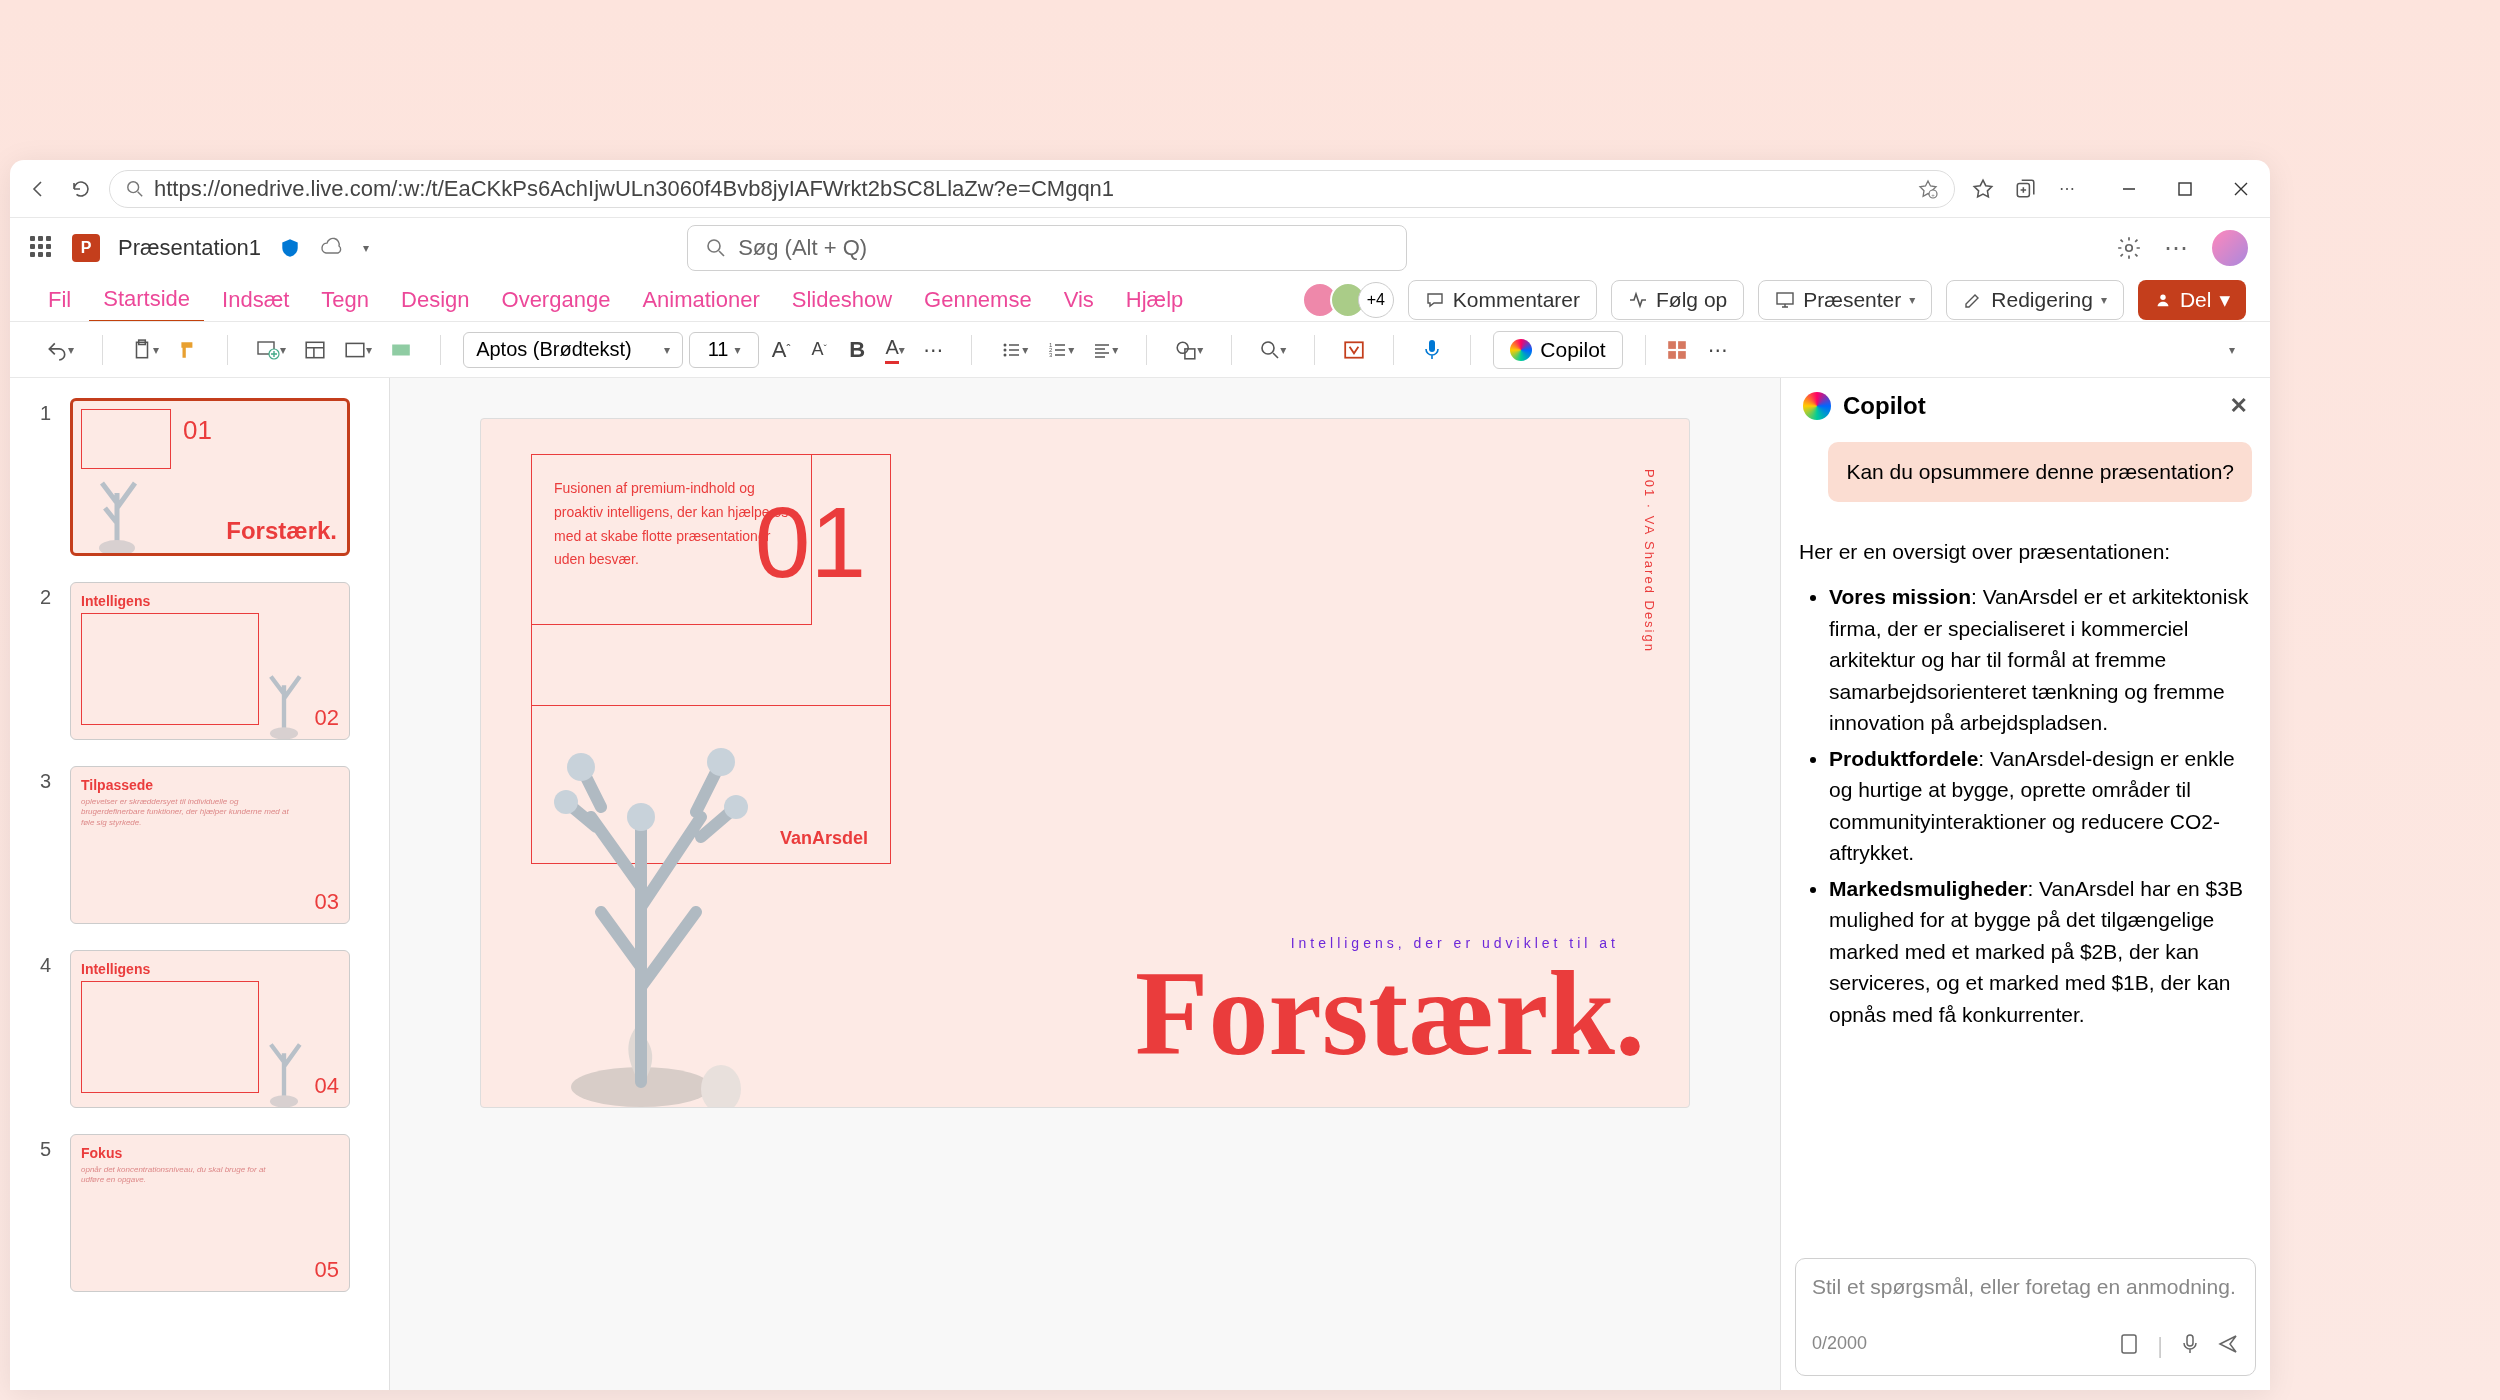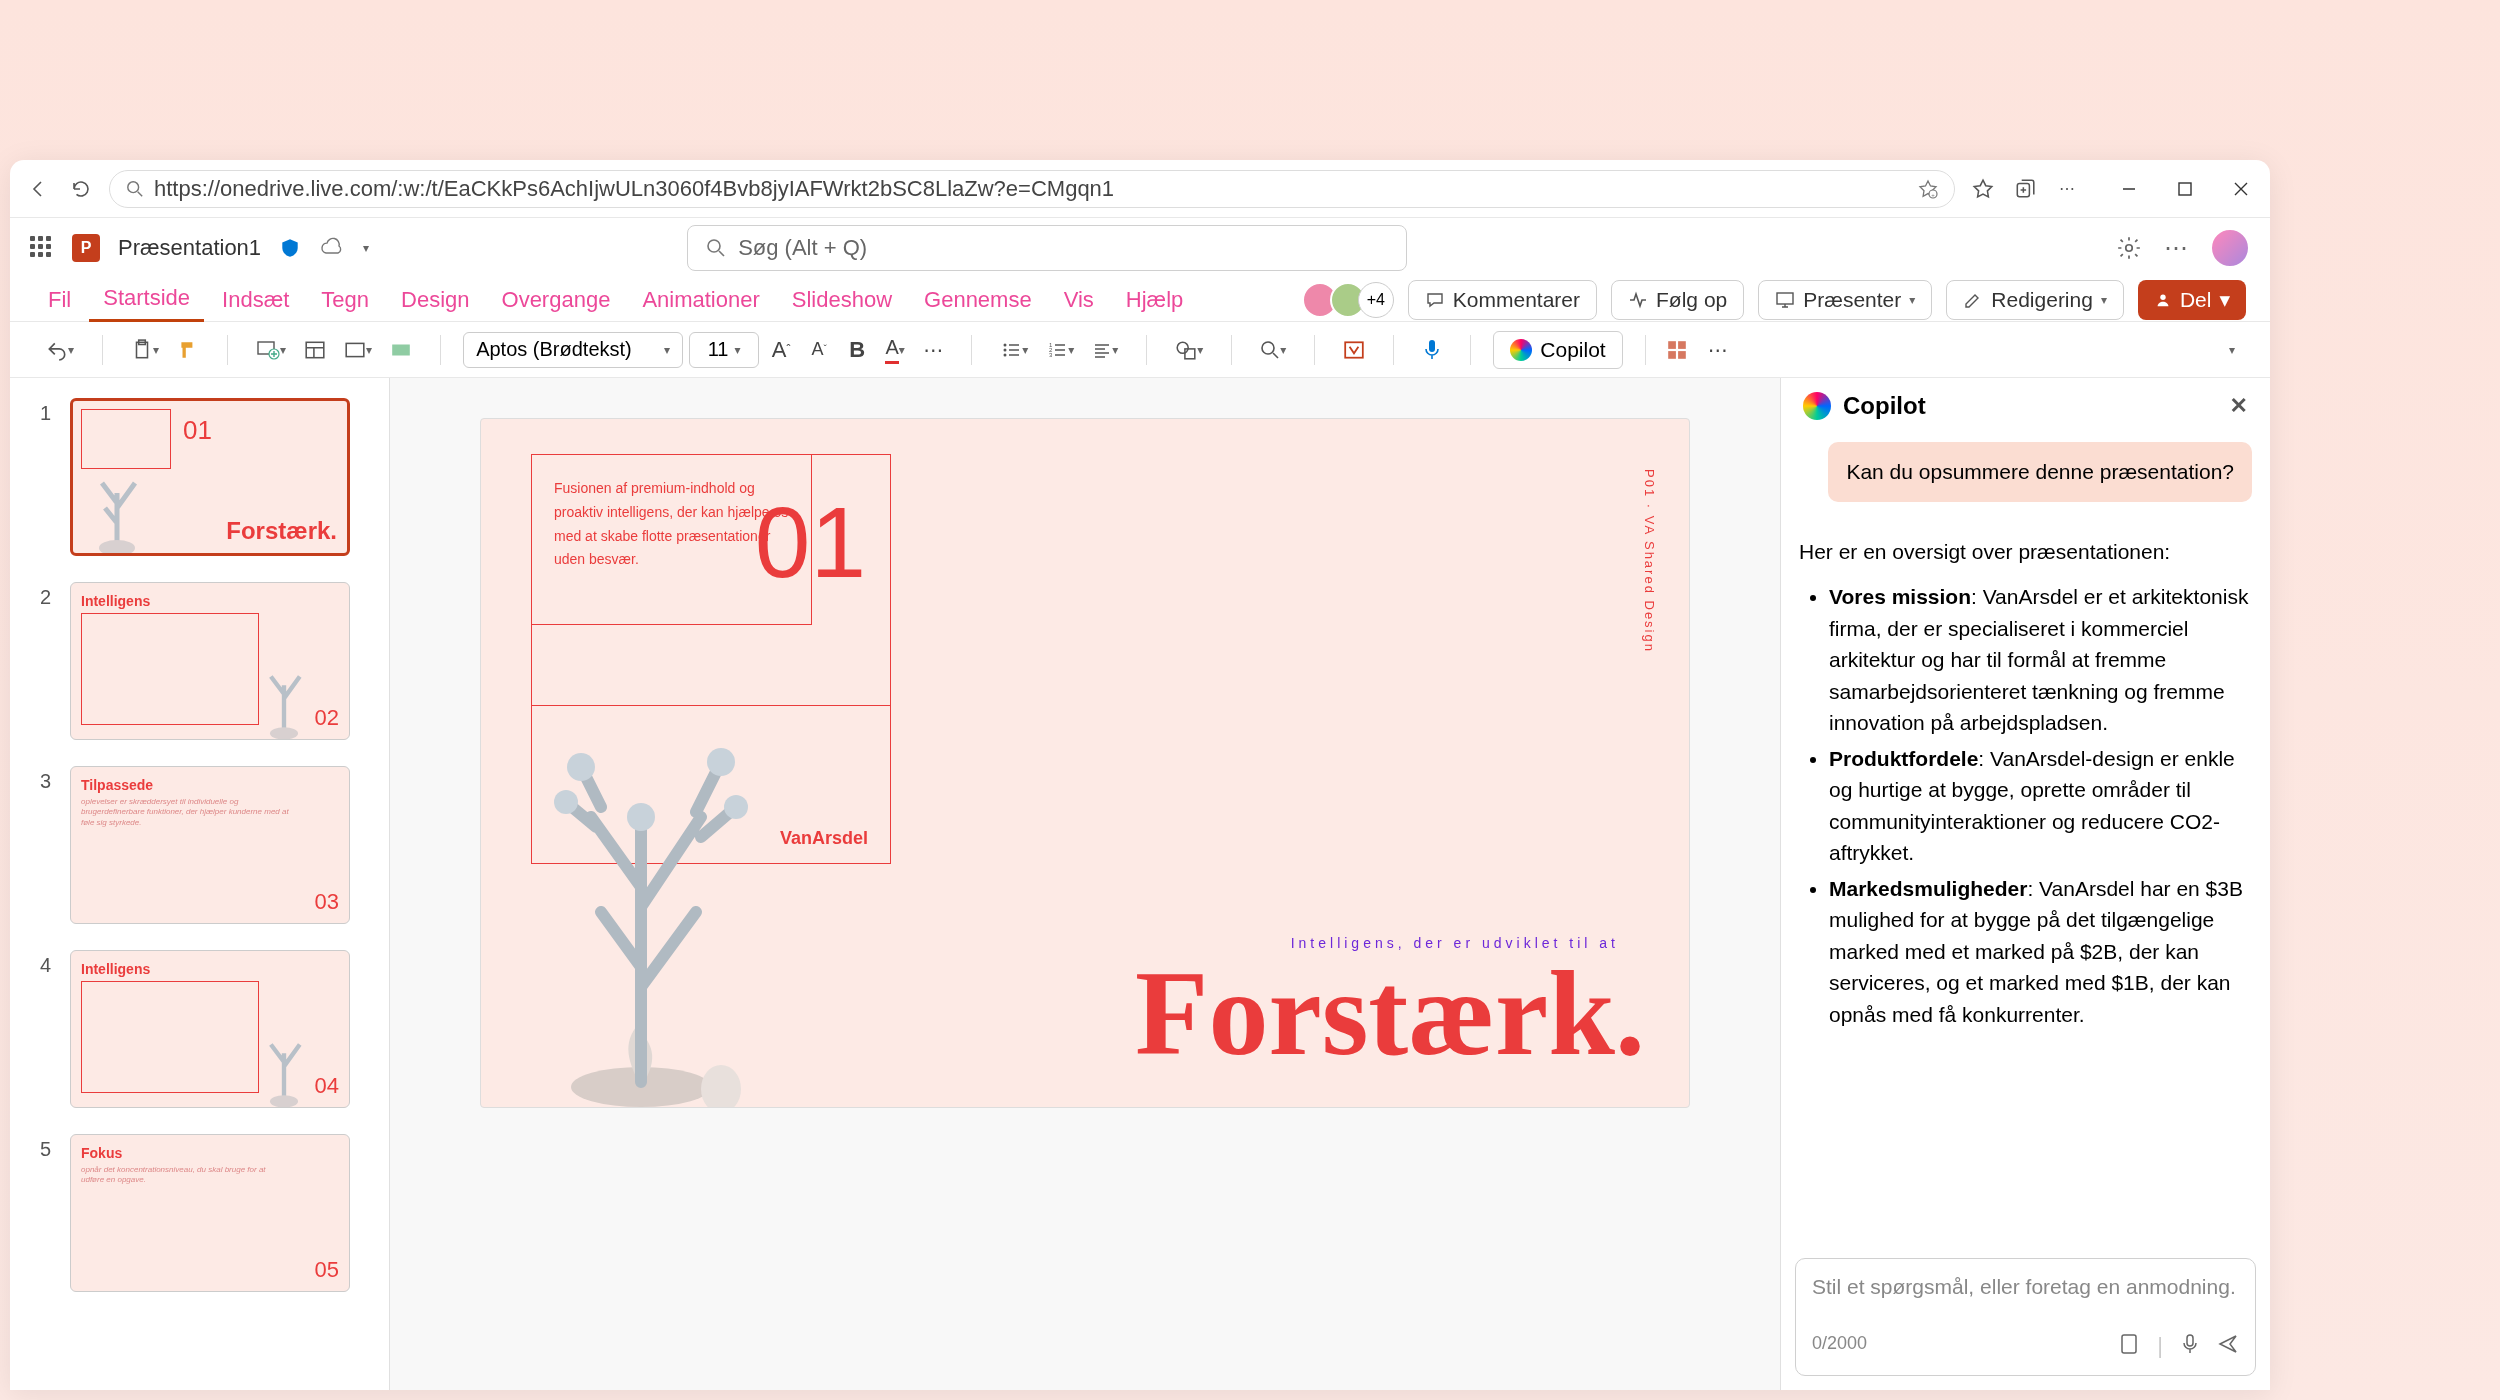--- a/index.html
+++ b/index.html
@@ -21,21 +21,21 @@
 .doc-title { font-size: 22px; color: #333; }
 .shield { color: #0078d4; }
 .cloud-icon { color: #777; }
 .search-box { margin-left: 300px; width: 720px; height: 46px; border: 1px solid #d0d0d0; border-radius: 8px; display: flex; align-items: center; padding: 0 18px; gap: 12px; color: #666; font-size: 22px; }
 .title-right { margin-left: auto; display: flex; align-items: center; gap: 22px; }
 .avatar { width: 40px; height: 40px; border-radius: 50%; background: linear-gradient(135deg,#f8b,#a8d); border: 2px solid #fff; }
 
 
 .ribbon-tabs { height: 44px; display: flex; align-items: center; padding: 0 24px; gap: 4px; border-bottom: 1px solid #e8e8e8; }
 .tab { padding: 8px 14px; font-size: 22px; color: #ec4899; cursor: pointer; }
-.tab.active { border-bottom: 3px solid #c2410c; font-weight: 500; }
+.tab.active { border-bottom: 1px solid #c2410c; font-weight: 500; }
 .tab-right { margin-left: auto; display: flex; align-items: center; gap: 14px; }
 .collab-avatars { display: flex; }
 .collab-av { width: 36px; height: 36px; border-radius: 50%; background: #ddd; border: 2px solid #fff; margin-left: -8px; display: flex; align-items: center; justify-content: center; font-size: 16px; }
 .pill-btn { height: 40px; padding: 0 16px; border: 1px solid #d0d0d0; border-radius: 8px; display: flex; align-items: center; gap: 8px; font-size: 21px; color: #333; cursor: pointer; background: #fff; }
 .share-btn { background: #C43E1C; color: #fff; border: none; }
 
 
 .toolbar { height: 56px; display: flex; align-items: center; padding: 0 22px; gap: 8px; border-bottom: 1px solid #e8e8e8; }
 .tb-group { display: flex; align-items: center; gap: 6px; padding: 0 8px; }
 .tb-sep { width: 1px; height: 30px; background: #ddd; margin: 0 6px; }

